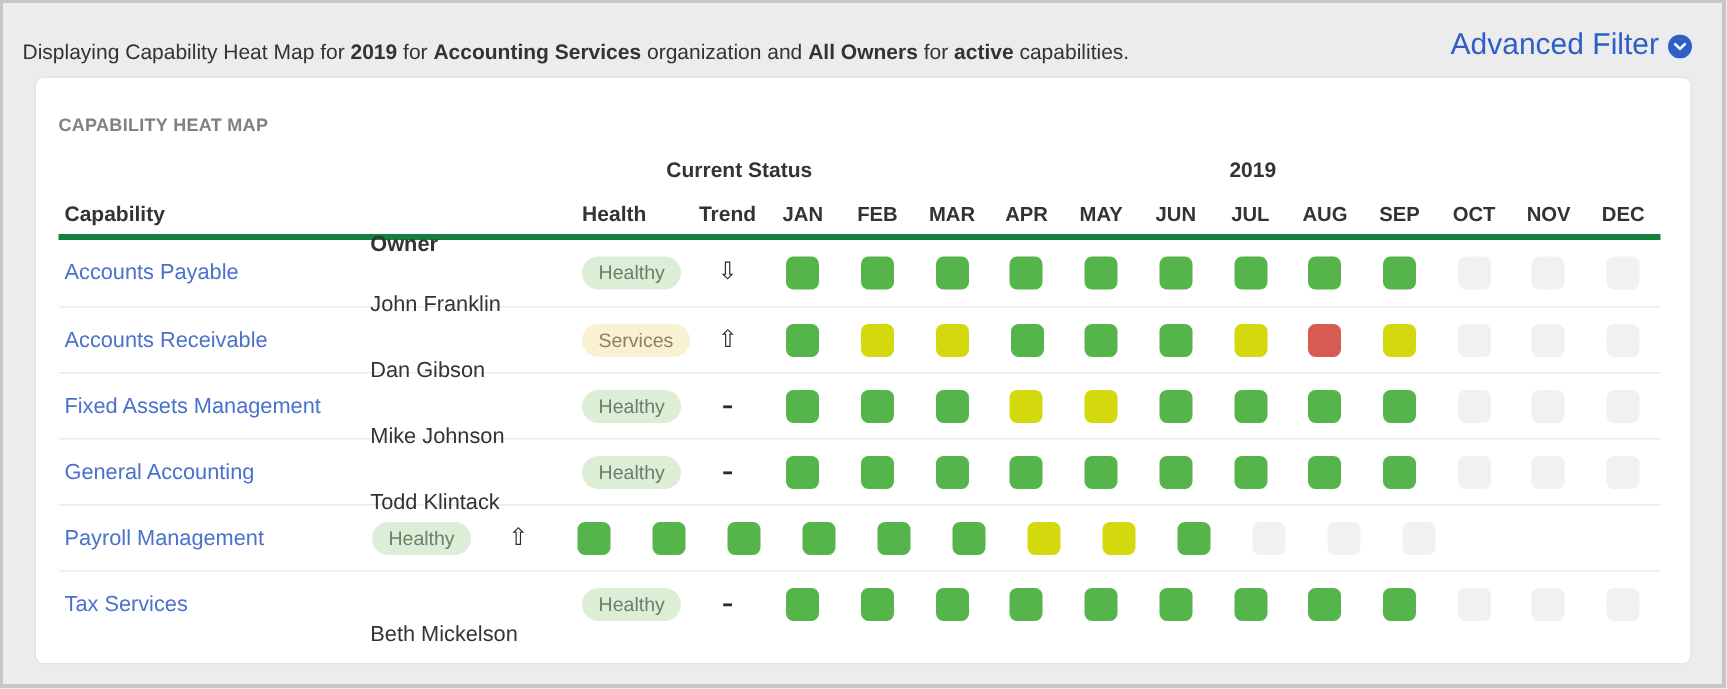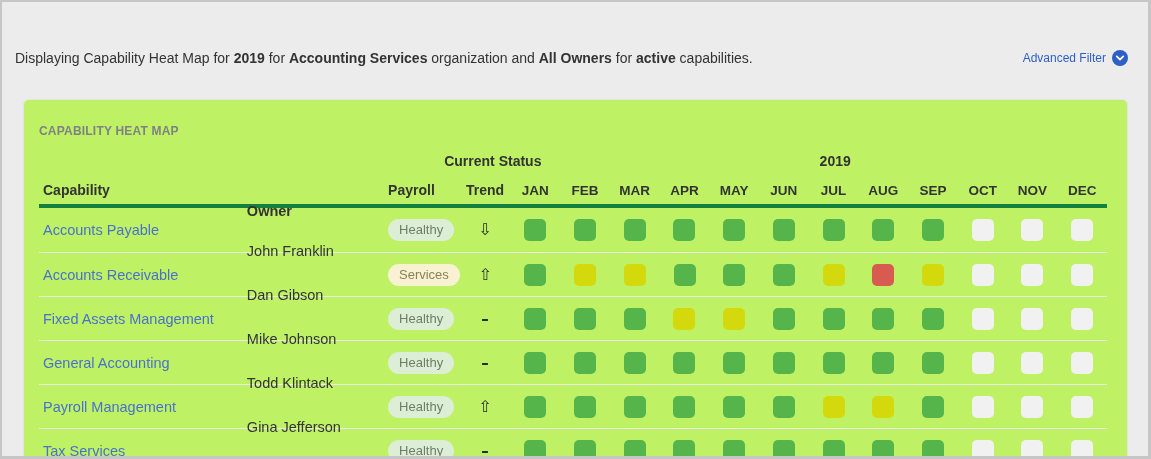--- a/index.html
+++ b/index.html
@@ -14,43 +14,42 @@
     background: #ececec;
     border: 2px solid #c6c6c6;
     border-right-width: 3px;
     border-bottom-width: 3px;
     overflow: hidden;
   }
   
   .topbar {
     height: 40px;
     display: flex;
-    align-items: flex-start;
+    align-items: flex-end;
     justify-content: space-between;
     padding: 0 20px 0 13px;
-    margin-top: 48px;
   }
   .summary { font-size: 14px; color: #333; }
   .summary .b { font-weight: 700; }
   .adv-filter {
     display: flex;
     align-items: center;
     gap: 6px;
-    font-size: 12px;
+    font-size: 20px;
     color: #2e5fc7;
     text-decoration: none;
     cursor: pointer;
     white-space: nowrap;
   }
   .adv-filter svg { display: block; }
   
   .card {
     margin: 9px 20px 16px 21px;
     height: 392px;
-    background: #bef264;
+    background: #ffffff;
     border: 1px solid #e4e4e4;
     border-radius: 6px;
     padding: 24px 20px 19px 15px;
   }
   .card-title {
     font-size: 12px;
     font-weight: 700;
     color: #808085;
     letter-spacing: 0.2px;
     margin-bottom: 8px;
@@ -131,21 +130,21 @@
 
     <div class="trow group-row">
       <div class="gh-spacer"></div>
       <div class="gh-status">Current Status</div>
       <div class="gh-year">2019</div>
     </div>
 
     <div class="trow header-row">
       <div class="col-cap">Capability</div>
       <div class="col-owner">Owner</div>
-      <div class="col-health">Payroll</div>
+      <div class="col-health">Health</div>
       <div class="col-trend">Trend</div>
     <div class="col-month mh">JAN</div>
         <div class="col-month mh">FEB</div>
         <div class="col-month mh">MAR</div>
         <div class="col-month mh">APR</div>
         <div class="col-month mh">MAY</div>
         <div class="col-month mh">JUN</div>
         <div class="col-month mh">JUL</div>
         <div class="col-month mh">AUG</div>
         <div class="col-month mh">SEP</div>
@@ -318,21 +317,20 @@
           </div>
           <div class="col-month">
             <div class="heat-cell" style="background-color: rgb(241, 241, 241);"></div>
           </div>
           <div class="col-month">
             <div class="heat-cell" style="background-color: rgb(241, 241, 241);"></div>
           </div>
         </div>
         <div class="trow row">
           <div class="col-cap"><a href="#" style="color: rgb(74, 113, 204);">Payroll Management</a></div>
-          <div class="col-owner">Gina Jefferson</div>
           <div class="col-health"><span class="badge healthy">Healthy</span></div>
           <div class="col-trend"><span class="trend-glyph up">⇧</span></div>
           <div class="col-month">
             <div class="heat-cell" style="background-color: rgb(85, 181, 74);"></div>
           </div>
           <div class="col-month">
             <div class="heat-cell" style="background-color: rgb(85, 181, 74);"></div>
           </div>
           <div class="col-month">
             <div class="heat-cell" style="background-color: rgb(85, 181, 74);"></div>

